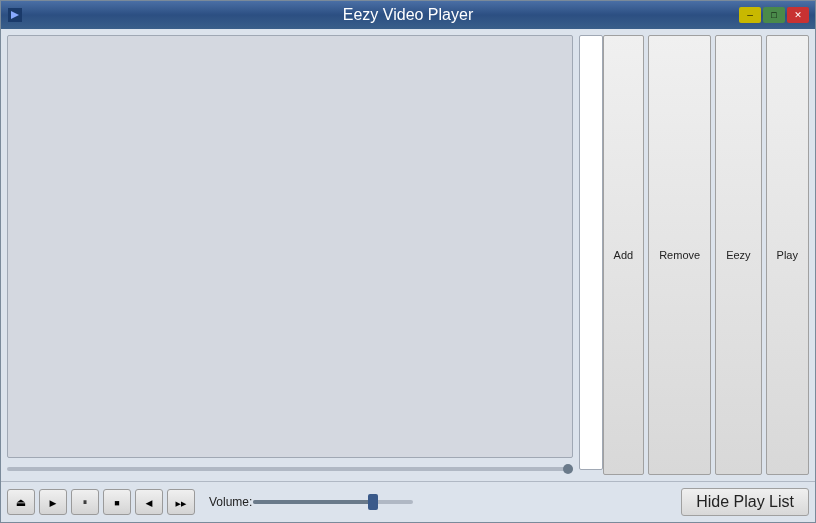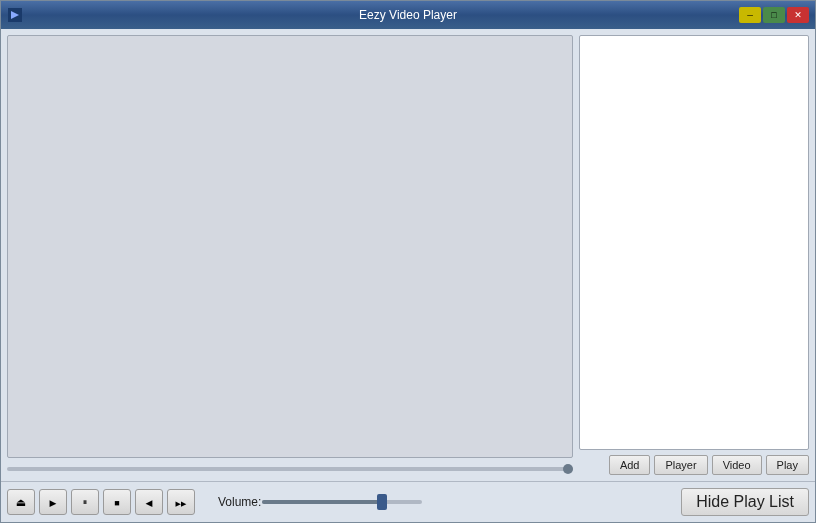--- a/index.html
+++ b/index.html
@@ -46,21 +46,21 @@
       justify-content: center;
     }
 
     .title-icon svg {
       width: 14px;
       height: 14px;
     }
 
     .title-text {
       color: white;
-      font-size: 12px;
+      font-size: 16px;
       font-weight: normal;
       flex: 1;
       text-align: center;
       position: absolute;
       left: 50%;
       transform: translateX(-50%);
     }
 
     .title-buttons {
       display: flex;
@@ -138,21 +138,21 @@
       transform: translateY(-50%);
       width: 10px;
       height: 10px;
       background: #6a7a8a;
       border-radius: 50%;
     }
 
     .right-panel {
       width: 230px;
       display: flex;
-      flex-direction: column;
+      flex-direction: row;
     }
 
     .playlist-area {
       flex: 1;
       background: white;
       border: 1px solid #a0a8b4;
       border-radius: 2px;
       margin-bottom: 5px;
     }
 
@@ -196,21 +196,21 @@
 
     .eject-btn {
       width: 28px;
       height: 26px;
     }
 
     .volume-container {
       display: flex;
       align-items: center;
       gap: 1px;
-      margin-left: 19px;
+      margin-left: 10px;
     }
 
     .volume-label {
       font-size: 12px;
       color: #222;
     }
 
     .volume-slider-track {
       width: 160px;
       height: 4px;
@@ -287,22 +287,22 @@
         <div class="seek-bar">
           <div class="seek-handle"></div>
         </div>
       </div>
     </div>
 
     <div class="right-panel">
       <div class="playlist-area"></div>
       <div class="playlist-buttons">
         <button class="playlist-btn">Add</button>
-        <button class="playlist-btn">Player</button>
-        <button class="playlist-btn">Video</button>
+        <button class="playlist-btn">Remove</button>
+        <button class="playlist-btn">Eezy</button>
         <button class="playlist-btn">Play</button>
       </div>
     </div>
   </div>
 
   <div class="controls-bar">
     <button class="ctrl-btn eject-btn">
       <span class="icon-eject"></span>
     </button>
     <button class="ctrl-btn">

